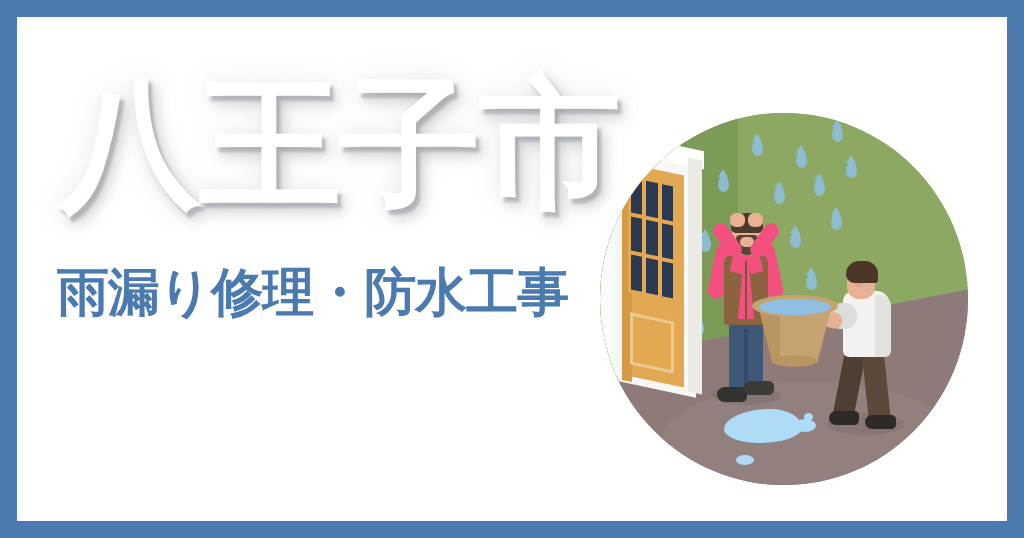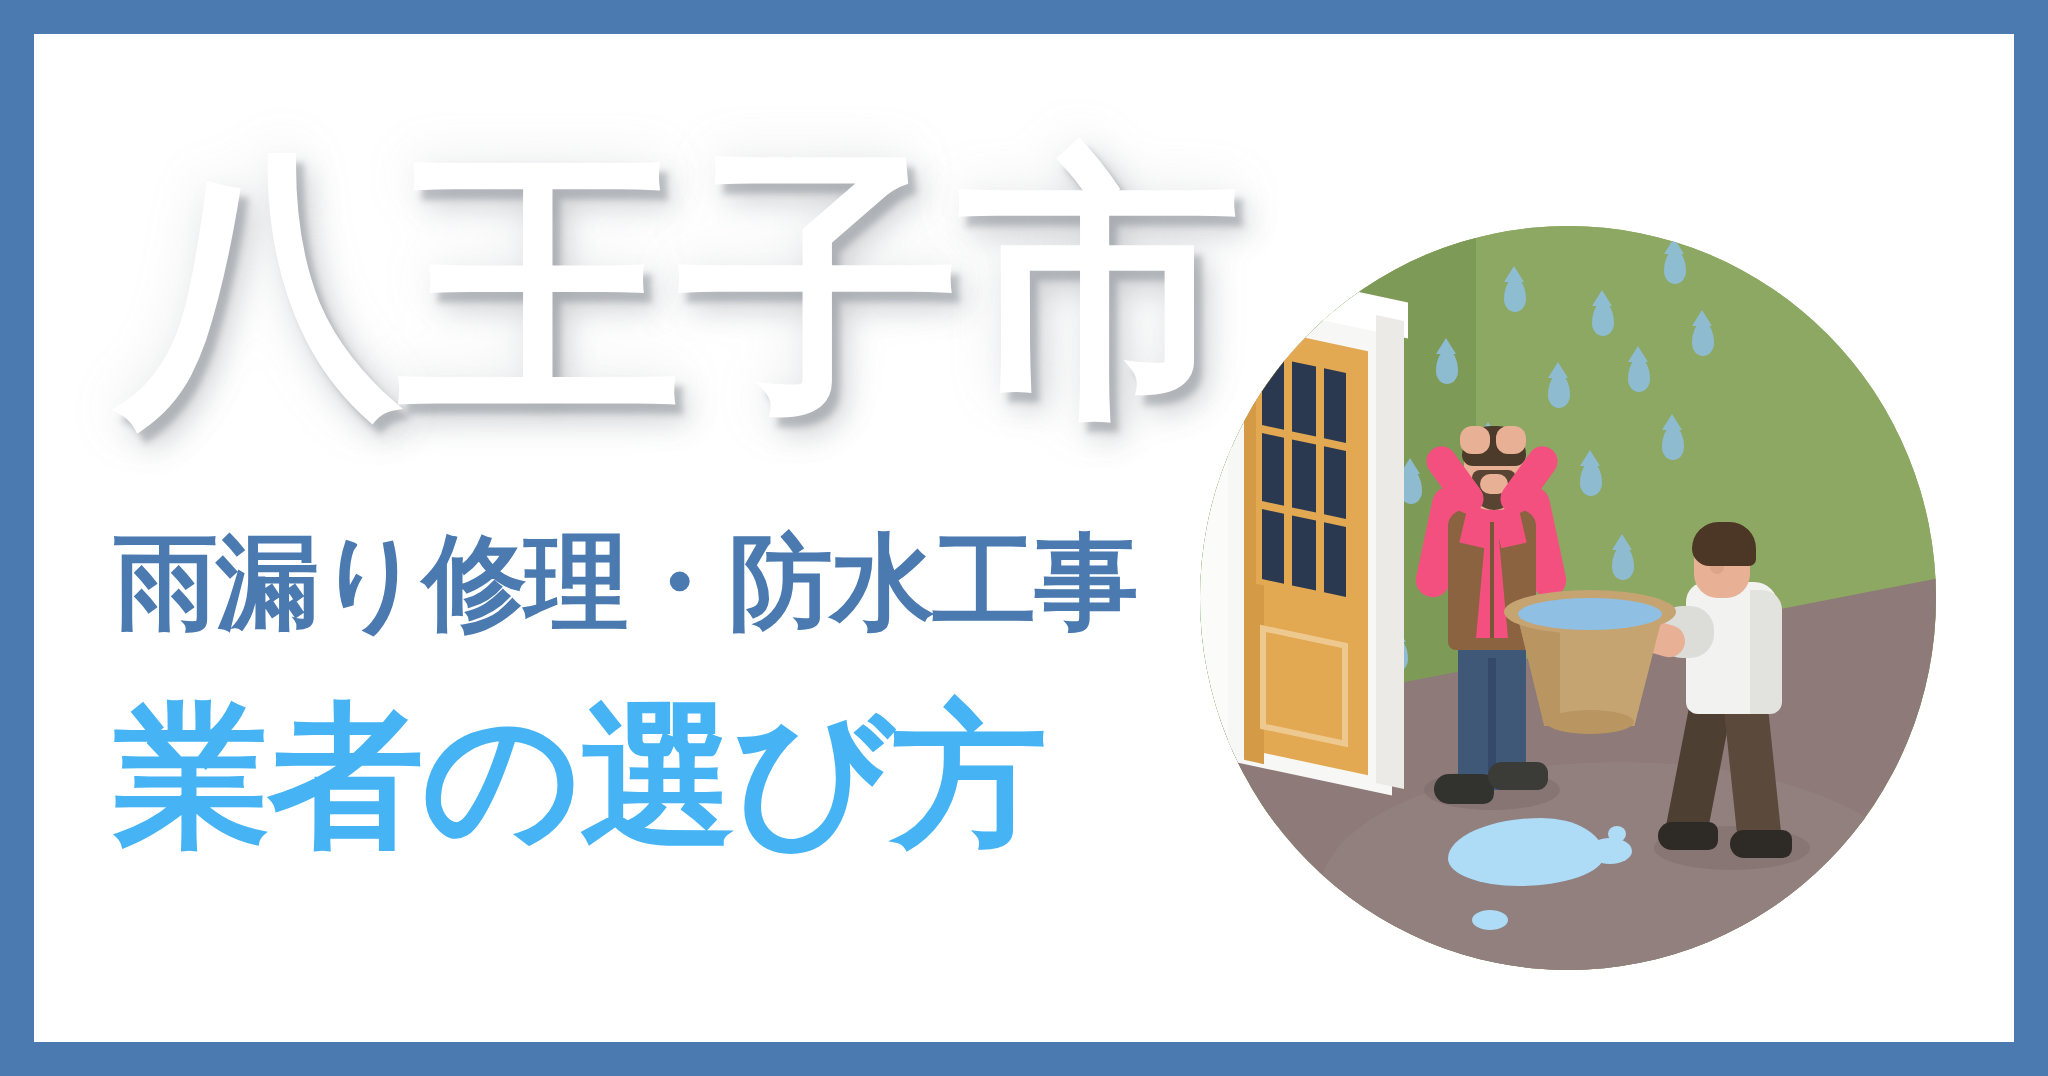--- a/index.html
+++ b/index.html
@@ -229,21 +229,20 @@
 </style>
 </head>
 <body>
 
 <div id="banner">
   <div id="inner">
 
     <div id="text-block">
       <div id="title-city">八王子市</div>
       <div id="subtitle-service">雨漏り修理・防水工事</div>
-      <div id="subtitle-howto">業者の選び方</div>
     </div>
 
     <div id="illustration">
 
       <div class="ill-layer" id="wall-main"></div>
       <div class="ill-layer" id="wall-shadow"></div>
       <div class="ill-layer" id="floor"></div>
       <div class="ill-layer" id="floor-highlight"></div>
 
       <div id="raindrops">

